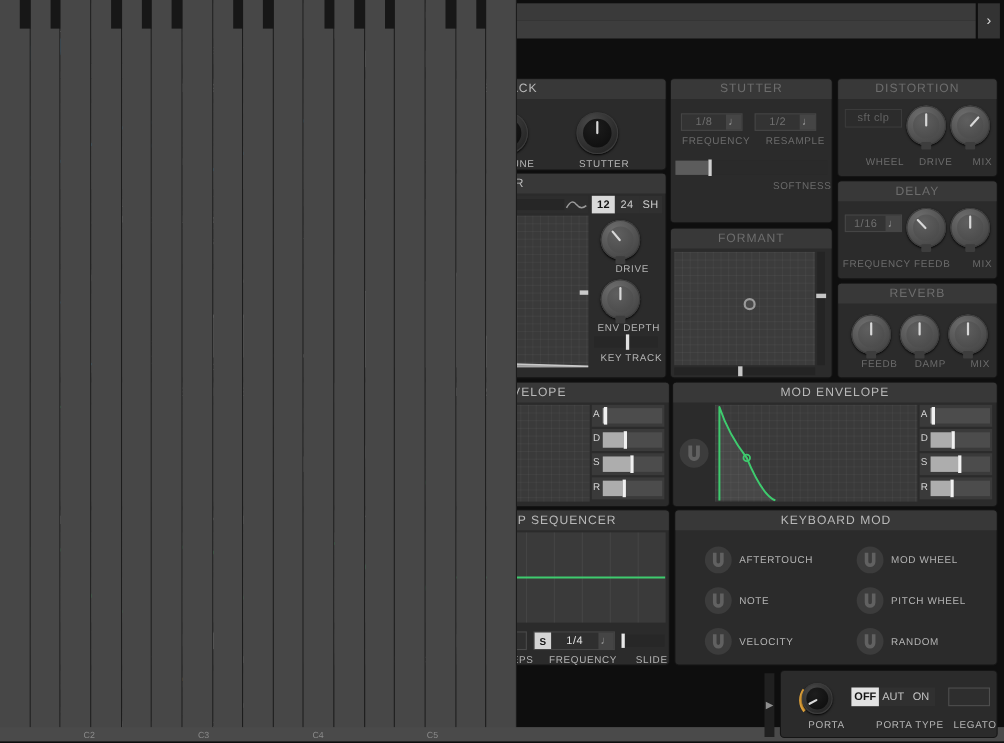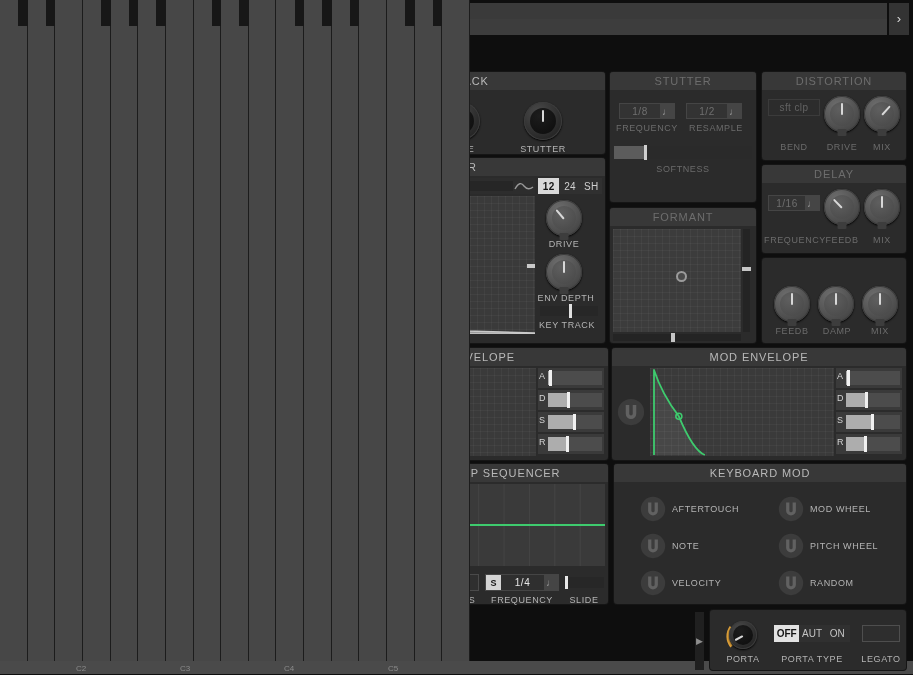--- a/index.html
+++ b/index.html
@@ -31,21 +31,21 @@
   .body { position:absolute; left:0; right:0; top:18px; bottom:0; }
 
   .pw {               
     position:absolute; left:5px; top:2px; width:13px; height:13px;
     color:#c9c9c9; font-size:12px; line-height:13px; text-align:center;
   }
   .pw.off { color:#6a6a6a; }
 
   .lbl {
     font-size:9px; letter-spacing:.6px; color:#b4b4b4;
-    text-align:center; white-space:nowrap;
+    text-align:right; white-space:nowrap;
   }
   .lbl.dim { color:#6b6b6b; }
 
   
   .knob { position:absolute; }
   .knob .cap {
     position:absolute; left:0; top:0; border-radius:50%;
     background:radial-gradient(circle at 36% 28%, #4a4a4a 0%, #2c2c2c 62%, #1b1b1b 100%);
     box-shadow:0 1px 2px #000, inset 0 0 0 1px #3c3c3c;
   }
@@ -436,21 +436,21 @@
       <div style="position:absolute;left:3px;top:108px;width:128px;height:7px;background:#242424;">
         <div style="position:absolute;top:-1px;bottom:-1px;left:58px;width:4px;background:#c6c6c6;"></div>
       </div>
     </div>
   </div>
 
   <div class="panel" style="left:762px;top:72px;width:144px;height:88px;">
     <div class="ttl dim">DISTORTION</div>
     <div class="body">
       <div class="vbox dimv" style="position:absolute;left:6px;top:9px;width:52px;height:17px;">sft clp</div>
-      <div class="lbl dim" style="position:absolute;left:4px;top:52px;width:56px;">BEND</div>
+      <div class="lbl dim" style="position:absolute;left:4px;top:52px;width:56px;">WHEEL</div>
       <div class="knob light" style="left:62px;top:6px;width:36px;height:36px;">
         <div class="cap" style="width:36px;height:36px;"></div>
         <div class="inner" style="left:6px;top:6px;width:24px;height:24px;"></div>
         <div class="ptr" style="left:17px;top:7px;width:2px;height:12px;"></div>
         <div class="tick"></div>
       </div>
       <div class="lbl dim" style="position:absolute;left:56px;top:52px;width:48px;">DRIVE</div>
       <div class="knob light" style="left:102px;top:6px;width:36px;height:36px;">
         <div class="cap" style="width:36px;height:36px;"></div>
         <div class="inner" style="left:6px;top:6px;width:24px;height:24px;"></div>
@@ -480,20 +480,21 @@
         <div class="cap" style="width:36px;height:36px;"></div>
         <div class="inner" style="left:6px;top:6px;width:24px;height:24px;"></div>
         <div class="ptr" style="left:17px;top:7px;width:2px;height:12px;"></div>
         <div class="tick"></div>
       </div>
       <div class="lbl dim" style="position:absolute;left:100px;top:52px;width:40px;">MIX</div>
     </div>
   </div>
 
   <div class="panel" style="left:762px;top:258px;width:144px;height:85px;">
+    <div class="ttl dim">REVERB</div>
     <div class="body">
       <div class="knob light" style="left:12px;top:10px;width:36px;height:36px;">
         <div class="cap" style="width:36px;height:36px;"></div>
         <div class="inner" style="left:6px;top:6px;width:24px;height:24px;"></div>
         <div class="ptr" style="left:17px;top:7px;width:2px;height:12px;"></div>
         <div class="tick"></div>
       </div>
       <div class="lbl dim" style="position:absolute;left:6px;top:50px;width:48px;">FEEDB</div>
       <div class="knob light" style="left:56px;top:10px;width:36px;height:36px;">
         <div class="cap" style="width:36px;height:36px;"></div>

